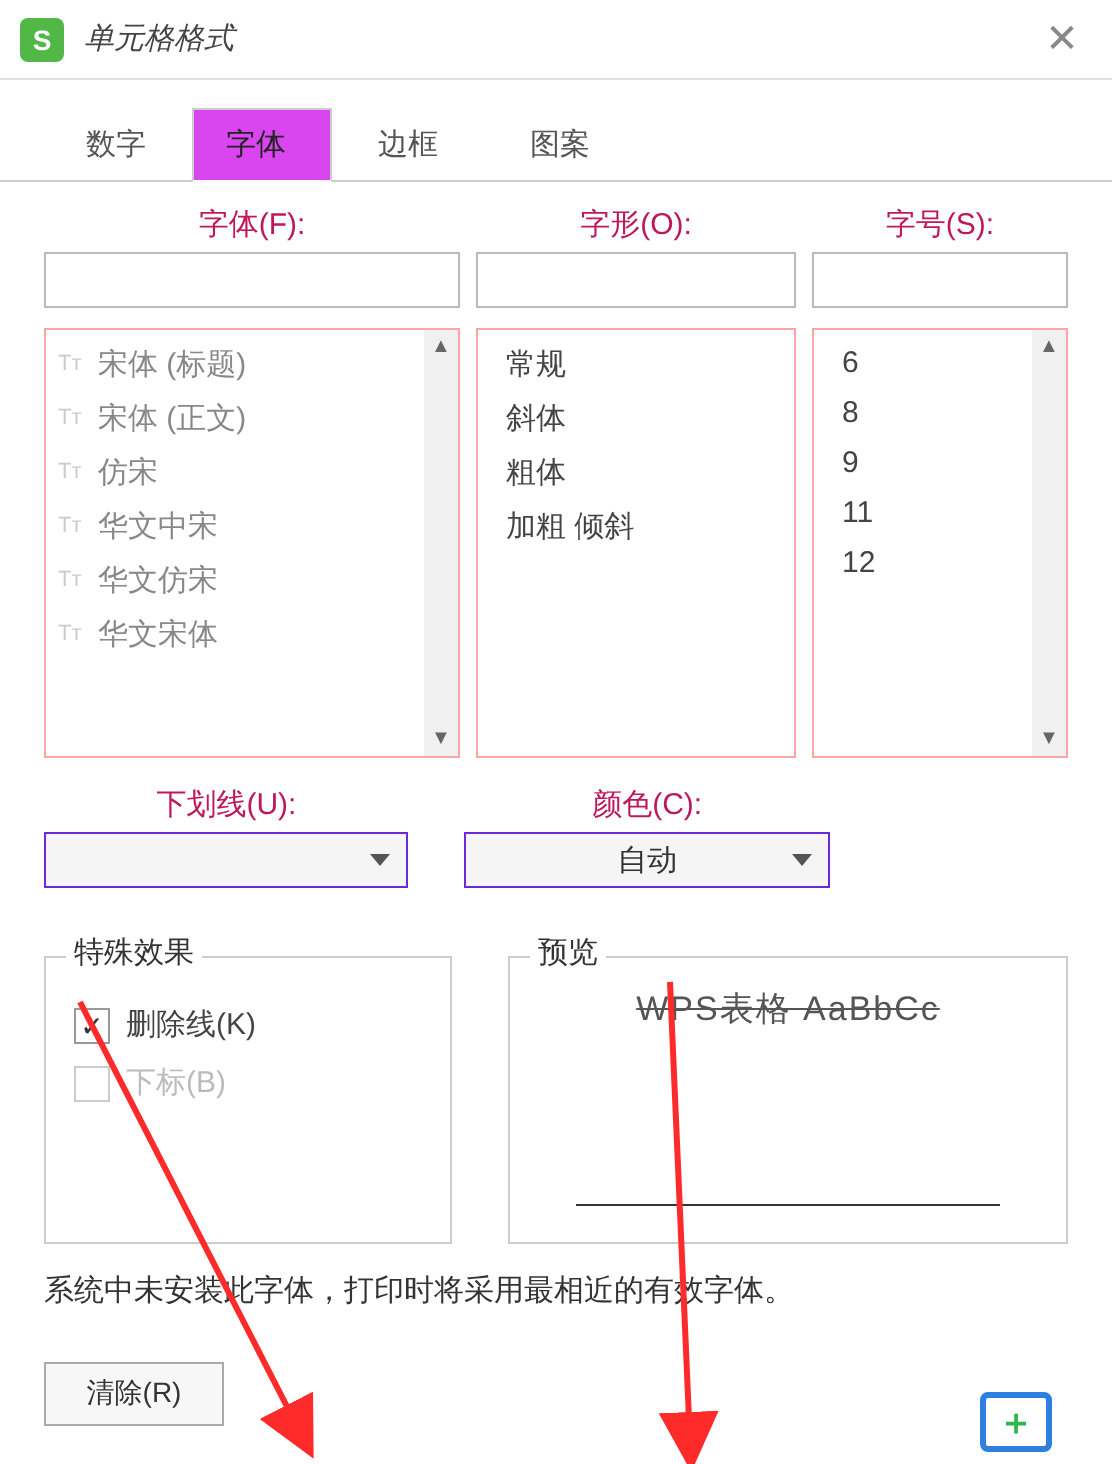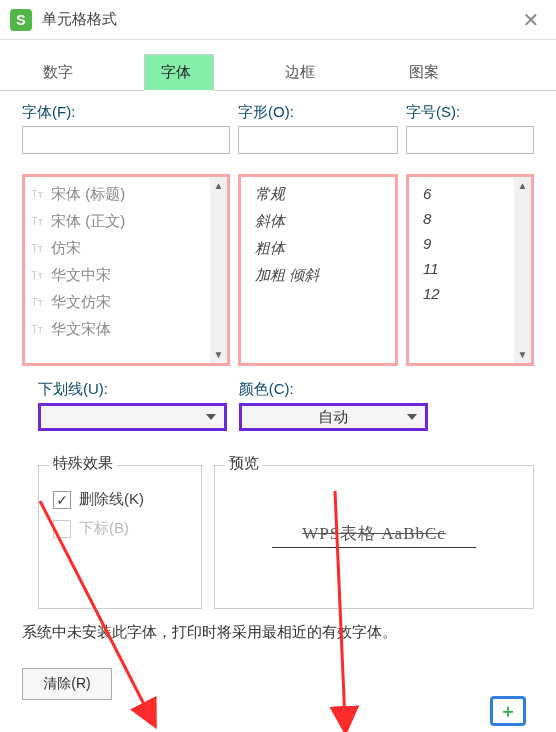--- a/index.html
+++ b/index.html
@@ -22,67 +22,66 @@
     border-bottom: 1px solid #e0e0e0;
   }
   .app-icon {
     width: 22px; height: 22px;
     background: #51b848;
     border-radius: 4px;
     display: flex; align-items: center; justify-content: center;
     color: #fff; font-weight: bold; font-size: 14px;
     margin-right: 10px;
   }
-  .titlebar .title { flex: 1; color: #444; font-size: 15px; }
+  .titlebar .title { flex: 1; color: #444; font-size: 15px; font-style: italic; }
   .close-btn {
     width: 30px; height: 30px;
     display: flex; align-items: center; justify-content: center;
     color: #888; font-size: 20px; cursor: pointer;
   }
   .tabs {
     display: flex;
     padding: 0 20px;
     margin-top: 14px;
     border-bottom: 1px solid #ccc;
-    gap: 48px;
   }
   .tab {
     padding: 8px 22px;
     color: #555;
     cursor: pointer;
     border: 1px solid transparent;
     border-bottom: none;
     margin-bottom: -1px;
   }
   .tab.active {
     border-color: #ccc;
     border-bottom: 1px solid #fff;
-    background: #86efac;
+    background: #d946ef;
     color: #222;
     padding-left: 16px;
   }
   .body {
     padding: 12px 22px 0 22px;
     flex: 1;
     position: relative;
   }
   .row3 { display: flex; gap: 8px; }
   .col { flex: 1; display: flex; flex-direction: column; }
-  .col-label { color: #0c4a6e; margin-bottom: 4px; }
+  .col-label { color: #be185d; margin-bottom: 4px; text-align: center; }
   .text-input {
     width: 100%;
     height: 28px;
     border: 1px solid #bbb;
     padding: 2px 6px;
     font-size: 14px;
   }
   .listbox {
-    margin-top: 20px;
-    border: 3px solid #fca5a5;
-    height: 192px;
+    margin-top: 10px;
+    border: 1px solid #fca5a5;
+    height: 215px;
     overflow: hidden;
     position: relative;
   }
   .listbox .scroll {
     position: absolute; right: 0; top: 0; bottom: 0; width: 17px;
     background: #f0f0f0;
     display: flex; flex-direction: column;
   }
   .scroll .arrow {
     height: 17px; width: 17px;
@@ -93,29 +92,29 @@
   .listbox ul {
     list-style: none; margin: 0; padding: 4px 0;
     height: 100%;
   }
   .listbox li {
     padding: 4px 10px 4px 26px;
     color: #888;
     position: relative;
     font-size: 15px;
   }
-  .listbox.simple li { padding-left: 14px; color: #444; font-style: italic; }
+  .listbox.simple li { padding-left: 14px; color: #444; }
   .font-glyph {
     position: absolute; left: 6px; top: 7px;
     font-size: 11px; color: #ccc;
   }
-  .row2 { display: flex; gap: 12px; margin-top: 14px; margin-left: 16px; }
+  .row2 { display: flex; gap: 28px; margin-top: 14px; }
   .dropdown {
     width: 100%; height: 28px;
-    border: 3px solid #6d28d9;
+    border: 1px solid #6d28d9;
     background: #f5f5f5;
     display: flex; align-items: center; justify-content: center;
     position: relative;
     color: #333;
   }
   .dropdown .caret {
     position: absolute; right: 8px;
     width: 0; height: 0;
     border-left: 5px solid transparent;
     border-right: 5px solid transparent;
@@ -124,39 +123,39 @@
   .groupbox {
     border: 1px solid #ccc;
     padding: 14px 14px 18px 14px;
     position: relative;
     margin-top: 20px;
   }
   .groupbox .legend {
     position: absolute; top: -12px; left: 10px;
     background: #fff; padding: 0 4px; color: #333;
   }
-  .effects { width: 164px; }
+  .effects { width: 204px; }
   .preview { flex: 1; }
   .chk-row {
     display: flex; align-items: center; gap: 8px;
     margin: 10px 0;
     color: #444;
   }
   .chk {
     width: 18px; height: 18px;
     border: 1px solid #999;
     display: inline-flex; align-items: center; justify-content: center;
     background: #fff;
     font-size: 14px; color: #333;
   }
   .chk-row.disabled { color: #bbb; }
   .chk-row.disabled .chk { border-color: #ccc; }
   .preview-area {
     height: 110px;
-    display: flex; align-items: center; justify-content: center; font-family: Liberation Serif, serif;
+    display: flex; justify-content: center;
   }
   .preview-text {
     text-decoration: line-through;
     color: #555;
     border-bottom: 1px solid #333;
     padding: 0 30px 2px 30px;
     font-size: 17px;
     letter-spacing: 1px;
   }
   .note { margin-top: 14px; color: #333; }

